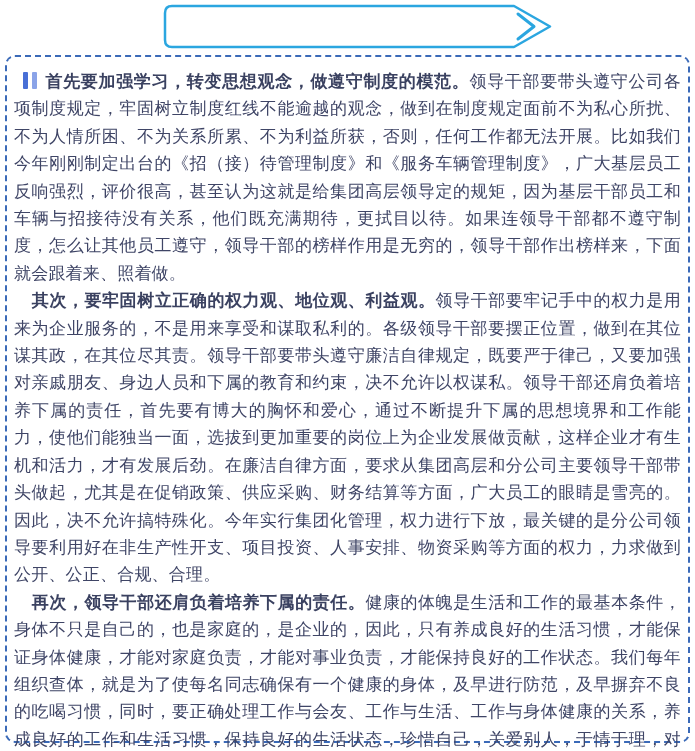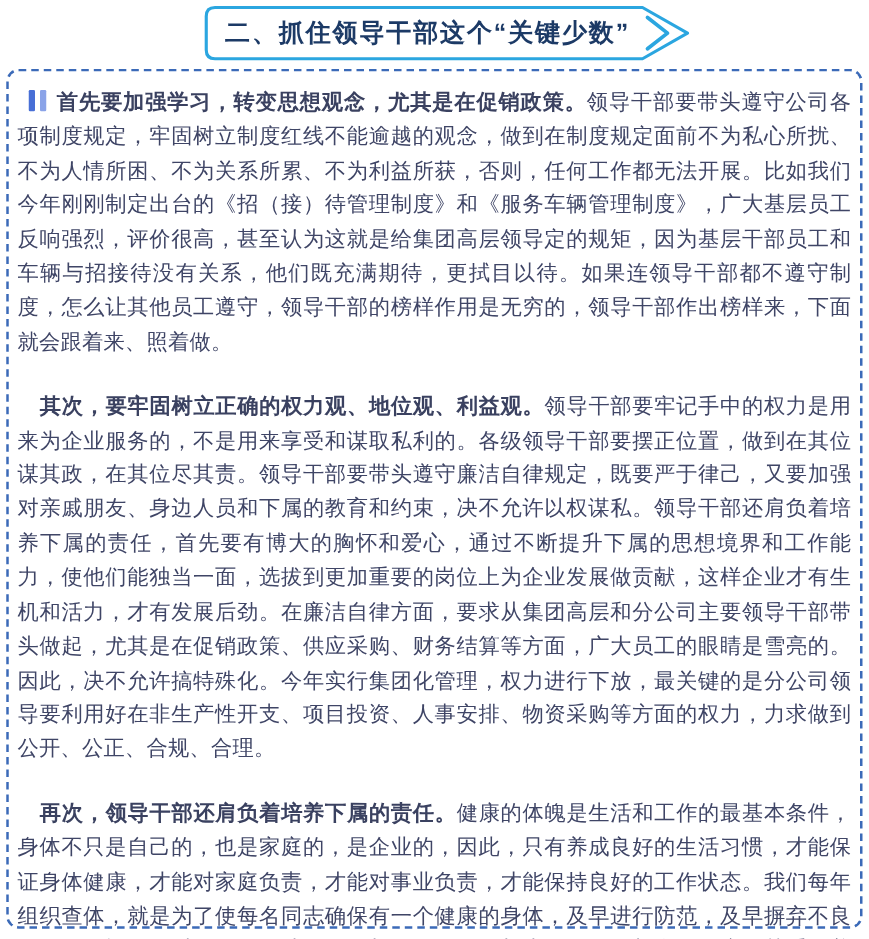--- a/index.html
+++ b/index.html
@@ -17,37 +17,36 @@
     white-space:nowrap;
   }
   .content {
     position:absolute; left:5px; top:55px; right:5px; bottom:8px;
     border:2px dashed #3b6ab8; border-radius:10px;
     box-sizing:border-box; padding:11px 7px 0 7px;
     color:#3f4566; font-size:17px; line-height:27.4px;
     text-align:justify; letter-spacing:0.2px;
   }
   p.para { margin:0; }
-  p.indent { text-indent:1.05em;margin-top:24px; }
+  p.indent { text-indent:1.05em; }
   .lead { font-weight:bold; color:#3a4160; }
   .qbars { display:inline-block; margin:0 8px 0 9px; vertical-align:-2px; line-height:0; }
   .qbars i {
     display:inline-block; width:5px; height:17px; border-radius:1px;
     background:#486fd6; margin-right:4px;
   }
   .qbars i:last-child { background:#8aa3e8; margin-right:0; }
 </style>
 </head>
 <body>
 
 <div class="banner">
   <svg width="392" height="47" viewBox="0 0 392 47">
     <path d="M10,3 L352,3 L388,23.5 L352,44 L10,44 Q3,44 3,37 L3,10 Q3,3 10,3 Z" fill="#ffffff" stroke="#2ba6e0" stroke-width="2.5" stroke-linejoin="round"></path>
     <polyline points="356,11 372,23.5 356,36" fill="none" stroke="#2ba6e0" stroke-width="3" stroke-linecap="round" stroke-linejoin="round"></polyline>
   </svg>
-  <span class="banner-text">二、抓住领导干部这个“关键少数”</span>
 </div>
 
 <div class="content">
-  <p class="para"><span class="qbars"><i></i><i></i></span><span class="lead">首先要加强学习，转变思想观念，尤其是在促销政策。</span><span>领导干部要带头遵守公司各项制度规定，牢固树立制度红线不能逾越的观念，做到在制度规定面前不为私心所扰、不为人情所困、不为关系所累、不为利益所获，否则，任何工作都无法开展。比如我们今年刚刚制定出台的《招（接）待管理制度》和《服务车辆管理制度》，广大基层员工反响强烈，评价很高，甚至认为这就是给集团高层领导定的规矩，因为基层干部员工和车辆与招接待没有关系，他们既充满期待，更拭目以待。如果连领导干部都不遵守制度，怎么让其他员工遵守，领导干部的榜样作用是无穷的，领导干部作出榜样来，下面就会跟着来、照着做。</span></p>
+  <p class="para"><span class="qbars"><i></i><i></i></span><span class="lead">首先要加强学习，转变思想观念，做遵守制度的模范。</span><span>领导干部要带头遵守公司各项制度规定，牢固树立制度红线不能逾越的观念，做到在制度规定面前不为私心所扰、不为人情所困、不为关系所累、不为利益所获，否则，任何工作都无法开展。比如我们今年刚刚制定出台的《招（接）待管理制度》和《服务车辆管理制度》，广大基层员工反响强烈，评价很高，甚至认为这就是给集团高层领导定的规矩，因为基层干部员工和车辆与招接待没有关系，他们既充满期待，更拭目以待。如果连领导干部都不遵守制度，怎么让其他员工遵守，领导干部的榜样作用是无穷的，领导干部作出榜样来，下面就会跟着来、照着做。</span></p>
   <p class="para indent"><span class="lead">其次，要牢固树立正确的权力观、地位观、利益观。</span><span>领导干部要牢记手中的权力是用来为企业服务的，不是用来享受和谋取私利的。各级领导干部要摆正位置，做到在其位谋其政，在其位尽其责。领导干部要带头遵守廉洁自律规定，既要严于律己，又要加强对亲戚朋友、身边人员和下属的教育和约束，决不允许以权谋私。领导干部还肩负着培养下属的责任，首先要有博大的胸怀和爱心，通过不断提升下属的思想境界和工作能力，使他们能独当一面，选拔到更加重要的岗位上为企业发展做贡献，这样企业才有生机和活力，才有发展后劲。在廉洁自律方面，要求从集团高层和分公司主要领导干部带头做起，尤其是在促销政策、供应采购、财务结算等方面，广大员工的眼睛是雪亮的。因此，决不允许搞特殊化。今年实行集团化管理，权力进行下放，最关键的是分公司领导要利用好在非生产性开支、项目投资、人事安排、物资采购等方面的权力，力求做到公开、公正、合规、合理。</span></p>
   <p class="para indent"><span class="lead">再次，领导干部还肩负着培养下属的责任。</span><span>健康的体魄是生活和工作的最基本条件，身体不只是自己的，也是家庭的，是企业的，因此，只有养成良好的生活习惯，才能保证身体健康，才能对家庭负责，才能对事业负责，才能保持良好的工作状态。我们每年组织查体，就是为了使每名同志确保有一个健康的身体，及早进行防范，及早摒弃不良的吃喝习惯，同时，要正确处理工作与会友、工作与生活、工作与身体健康的关系，养成良好的工作和生活习惯，保持良好的生活状态，珍惜自己，关爱别人，于情于理，对人对己，应该都是我们乐于向往和追求的生活目标。</span></p>
 </div>
 
 </body></html>

